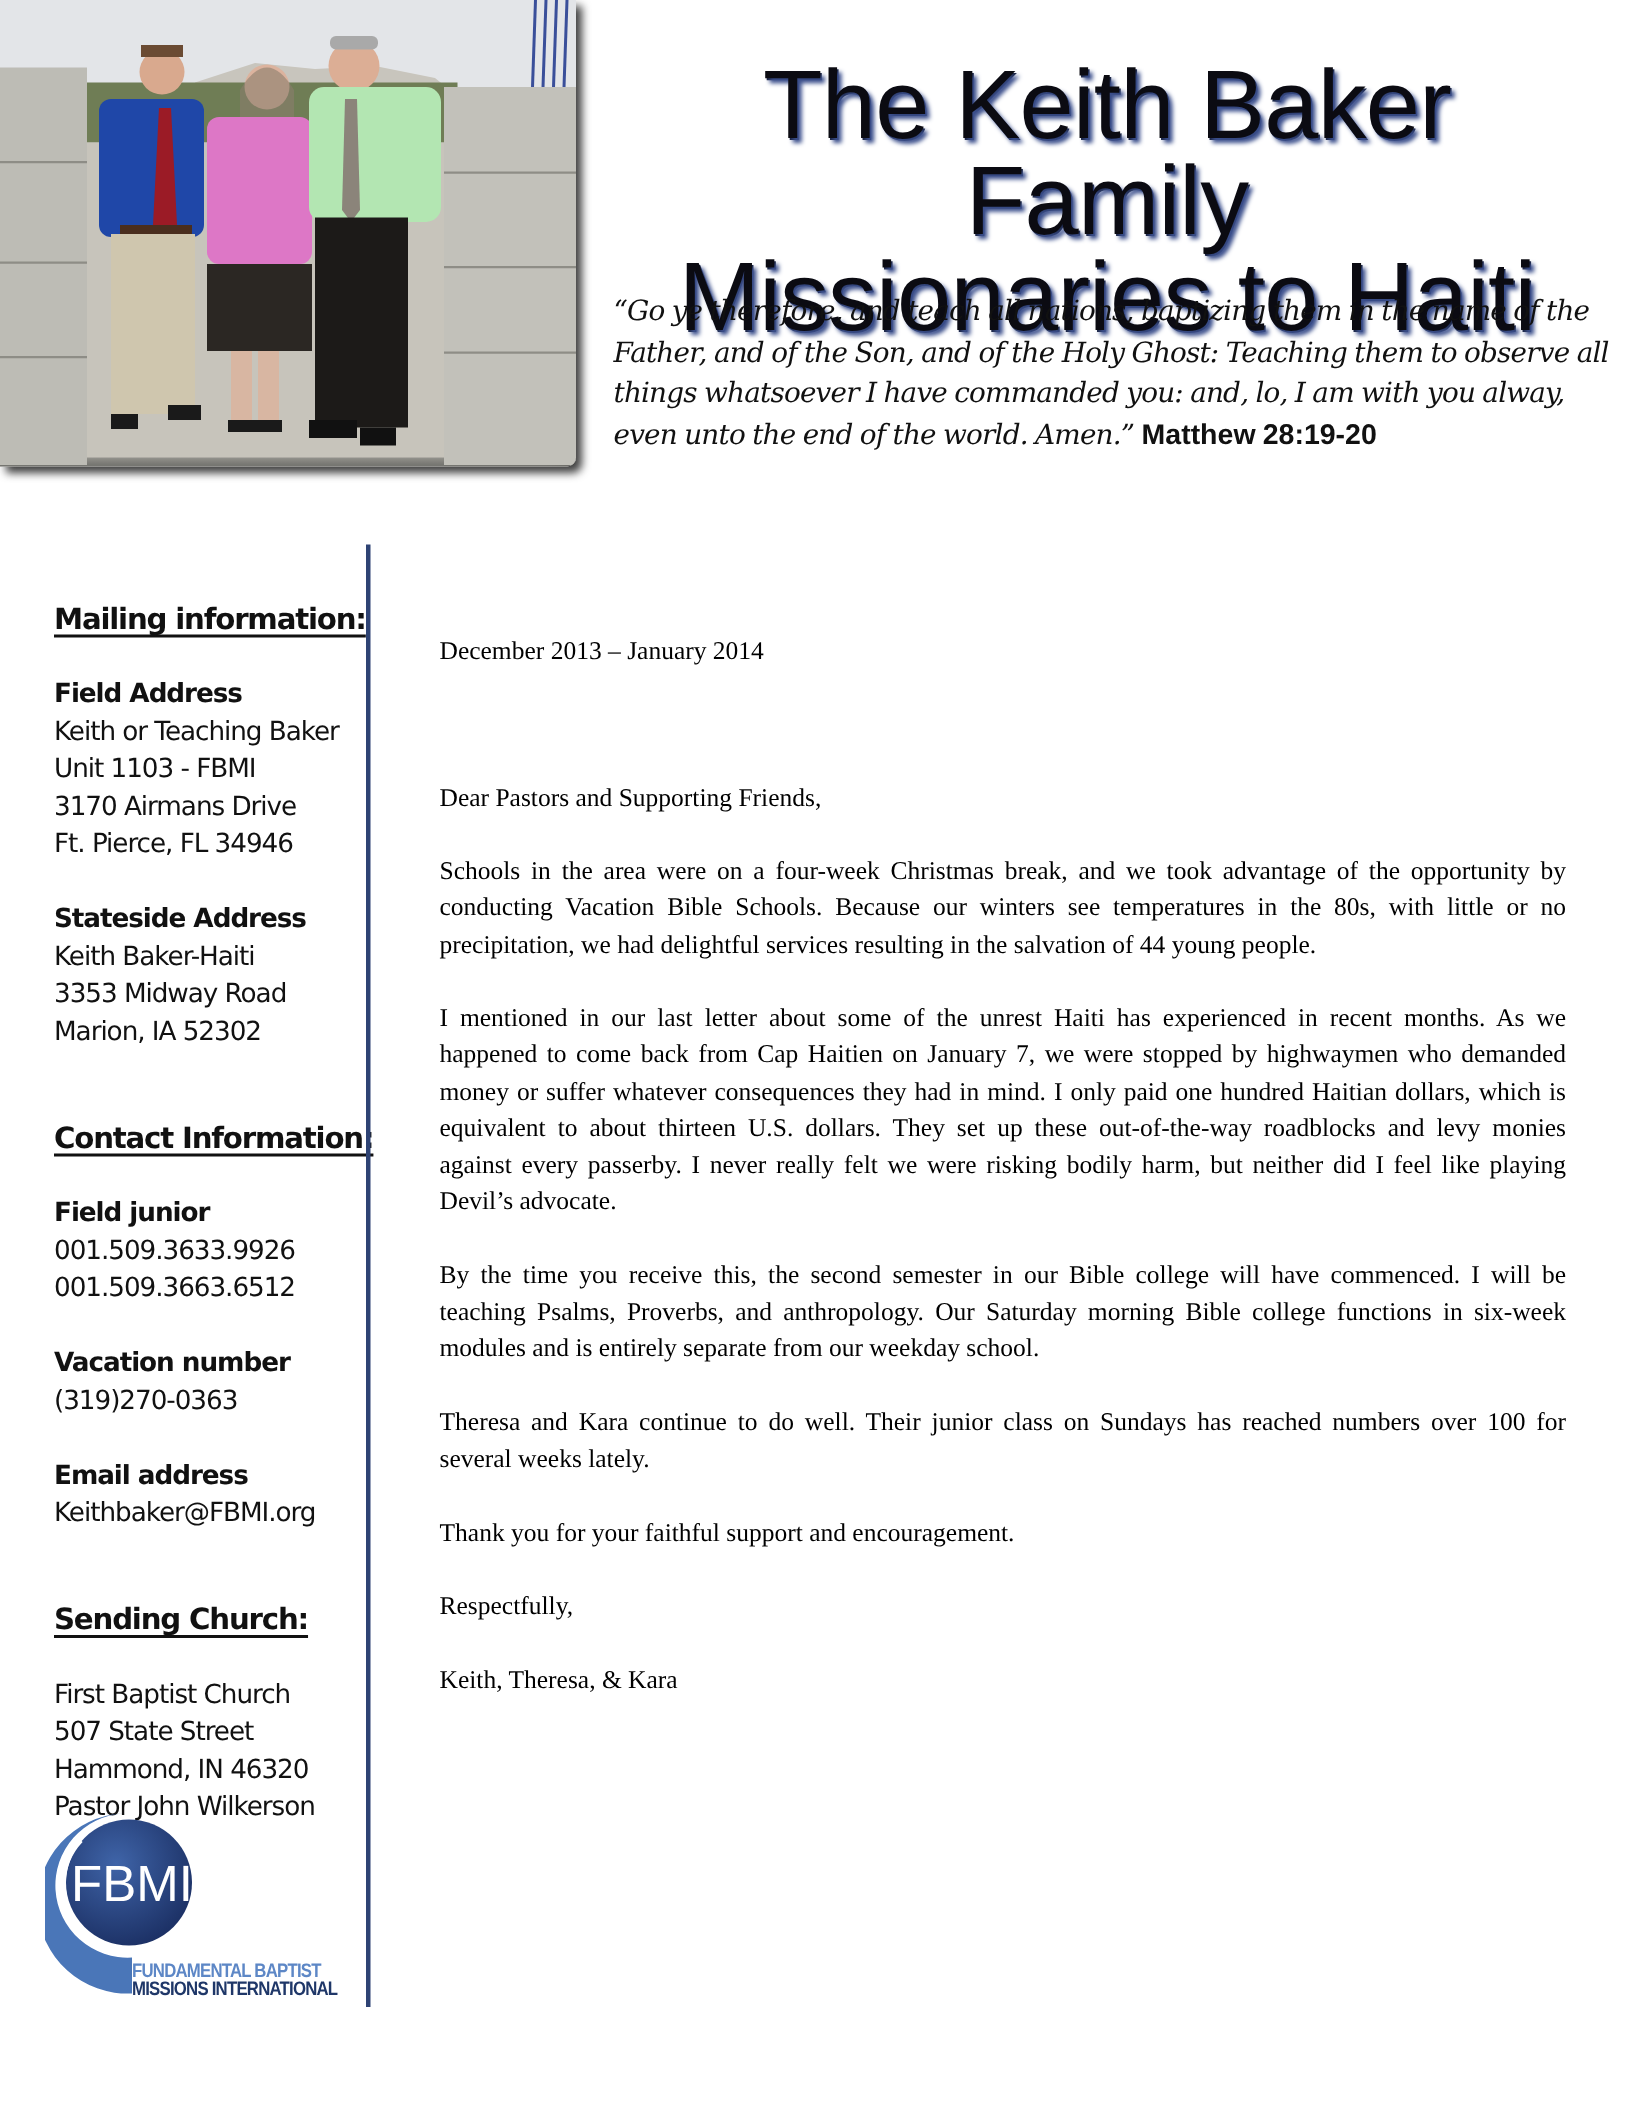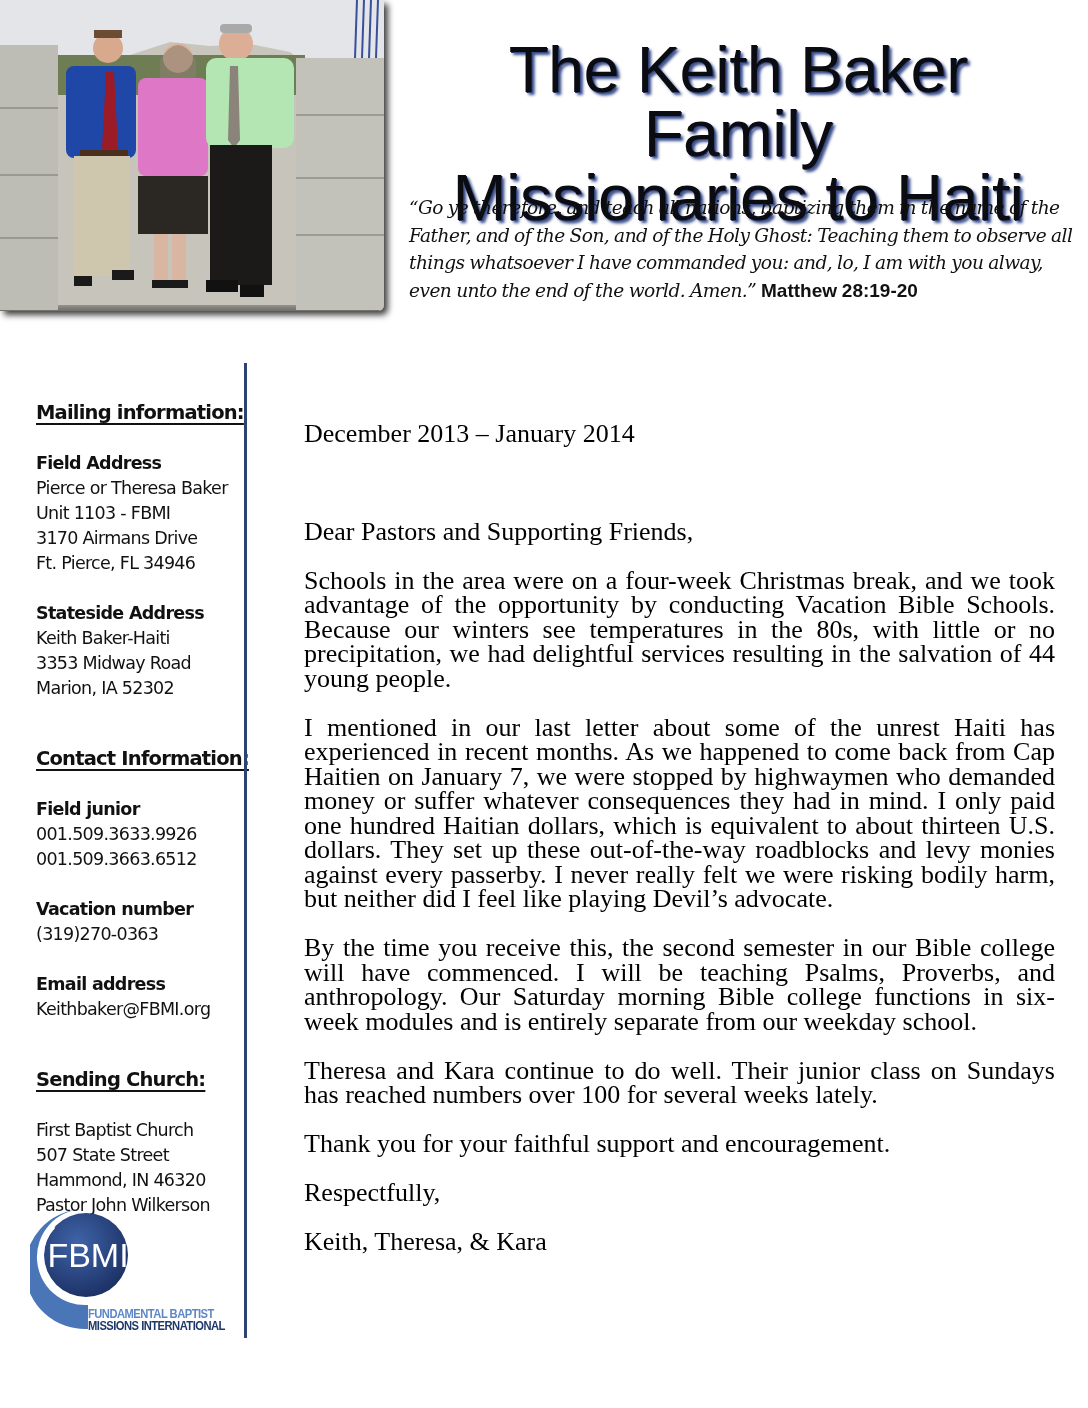--- a/index.html
+++ b/index.html
@@ -56,22 +56,22 @@
     .side-line {
       font-size: 17.5px; letter-spacing: -0.7px; line-height: 25px; margin: 0;
     }
     .divider {
       position: absolute; left: 244px; top: 363px; width: 3px; height: 975px;
       background: #2e4374;
     }
 
     
     .letter {
-      position: absolute; left: 304px; top: 422px; width: 751px;
-      font-family: "Liberation Serif", serif; font-size: 26px;
+      position: absolute; left: 293px; top: 422px; width: 751px;
+      font-family: "Liberation Serif", serif; font-size: 17px;
       line-height: 24.5px; color: #000;
     }
     .letter p { margin: 0; }
     .letter .justify { text-align: justify; }
 
     
     .logo { position: absolute; left: 30px; top: 1205px; width: 210px; height: 135px; }
     .logo-text {
       position: absolute; left: 58px; top: 103px;
       font-family: "Liberation Sans", sans-serif; font-weight: bold;
@@ -150,21 +150,21 @@
 
 <div class="verse">
   <span>“Go ye therefore, and teach all nations, baptizing them in the name of the Father, and of the Son, and of the Holy Ghost: Teaching them to observe all things whatsoever I have commanded you: and, lo, I am with you alway, even unto the end of the world. Amen.”</span>
   <span class="ref">Matthew 28:19-20</span>
 </div>
 
 <div class="sidebar">
   <p class="side-heading">Mailing information:</p>
   <div style="height:23px"></div>
   <p class="side-label">Field Address</p>
-  <p class="side-line">Pierce or Theresa Baker</p>
+  <p class="side-line">Keith or Teaching Baker</p>
   <p class="side-line">Unit 1103 - FBMI</p>
   <p class="side-line">3170 Airmans Drive</p>
   <p class="side-line">Ft. Pierce, FL  34946</p>
   <div style="height:25px"></div>
   <p class="side-label">Stateside Address</p>
   <p class="side-line">Keith Baker-Haiti</p>
   <p class="side-line">3353 Midway Road</p>
   <p class="side-line">Marion, IA  52302</p>
 
   <div style="height:43px"></div>

